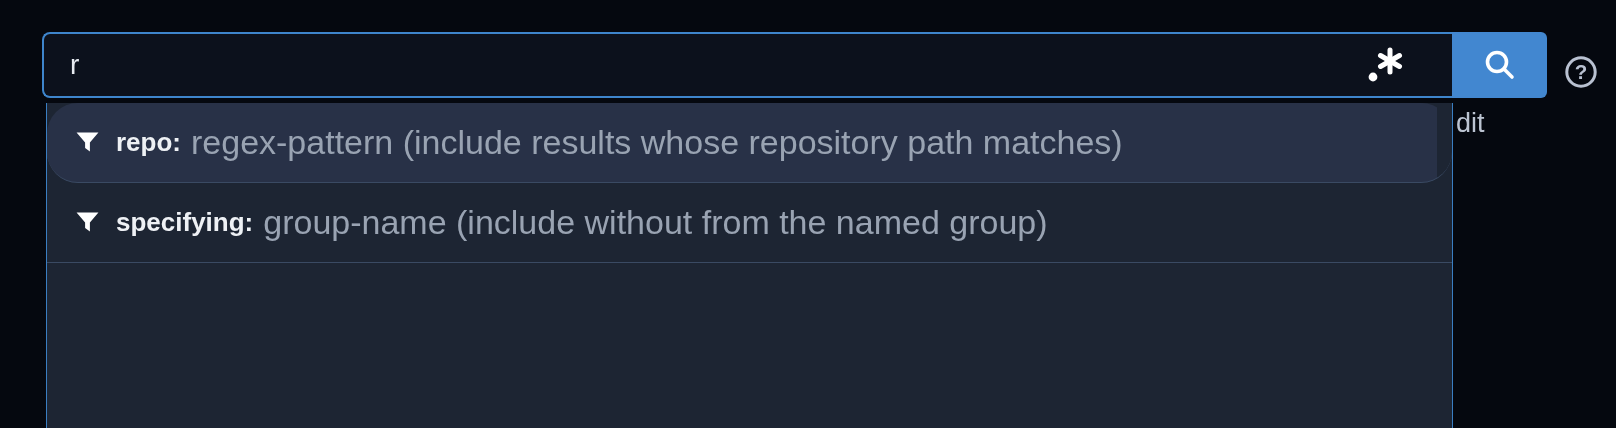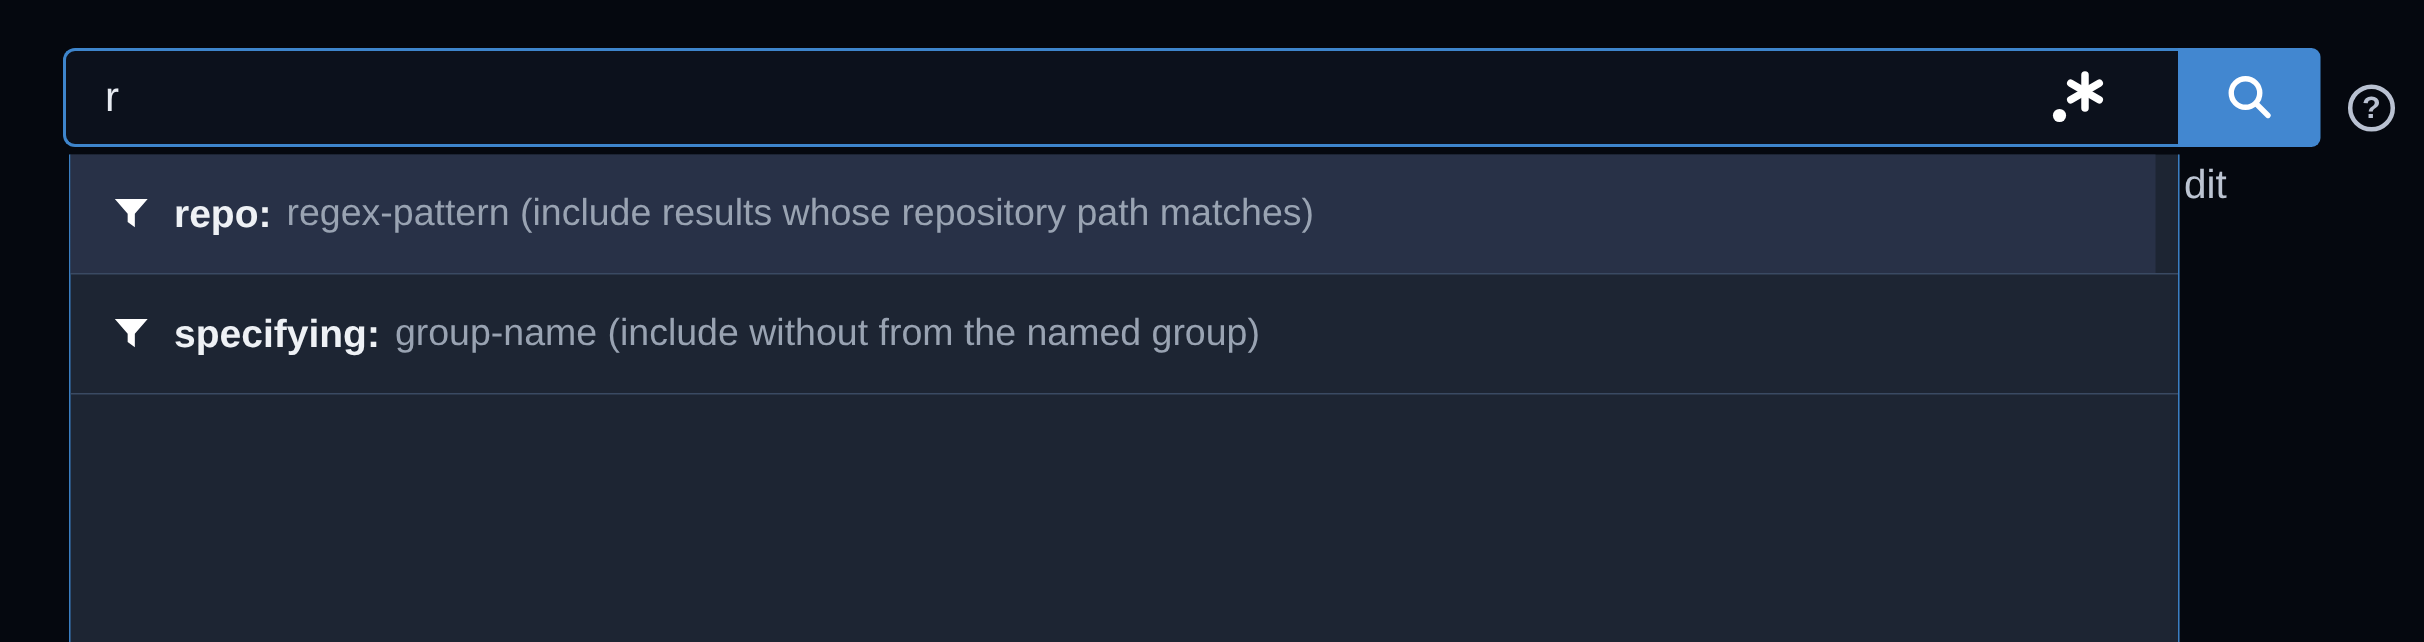--- a/index.html
+++ b/index.html
@@ -71,28 +71,29 @@
     display:flex; align-items:center;
     padding-left:28px;
     border-bottom:1px solid #3a4a63;
     cursor:pointer;
   }
   .suggestion.selected {
     
     background-image:linear-gradient(#283147,#283147);
     background-size:calc(100% - 15px) 100%;
     background-repeat:no-repeat;
+    border-radius:31px;
   }
   .suggestion .funnel { flex:none; margin-right:16px; }
   .suggestion .flabel {
     color:#eef1f5; font-weight:700; font-size:26px;
     margin-right:10px; white-space:pre;
   }
   .suggestion .fdesc {
-    color:#99a3b2; font-size:25px; white-space:pre;
+    color:#99a3b2; font-size:34px; white-space:pre;
   }
 </style>
 </head>
 <body>
 
 <span class="edit-link">dit</span>
 
 <div class="search-row">
   <div class="search-input-wrap">
     <input class="query-input" type="text" value="r" style="">

